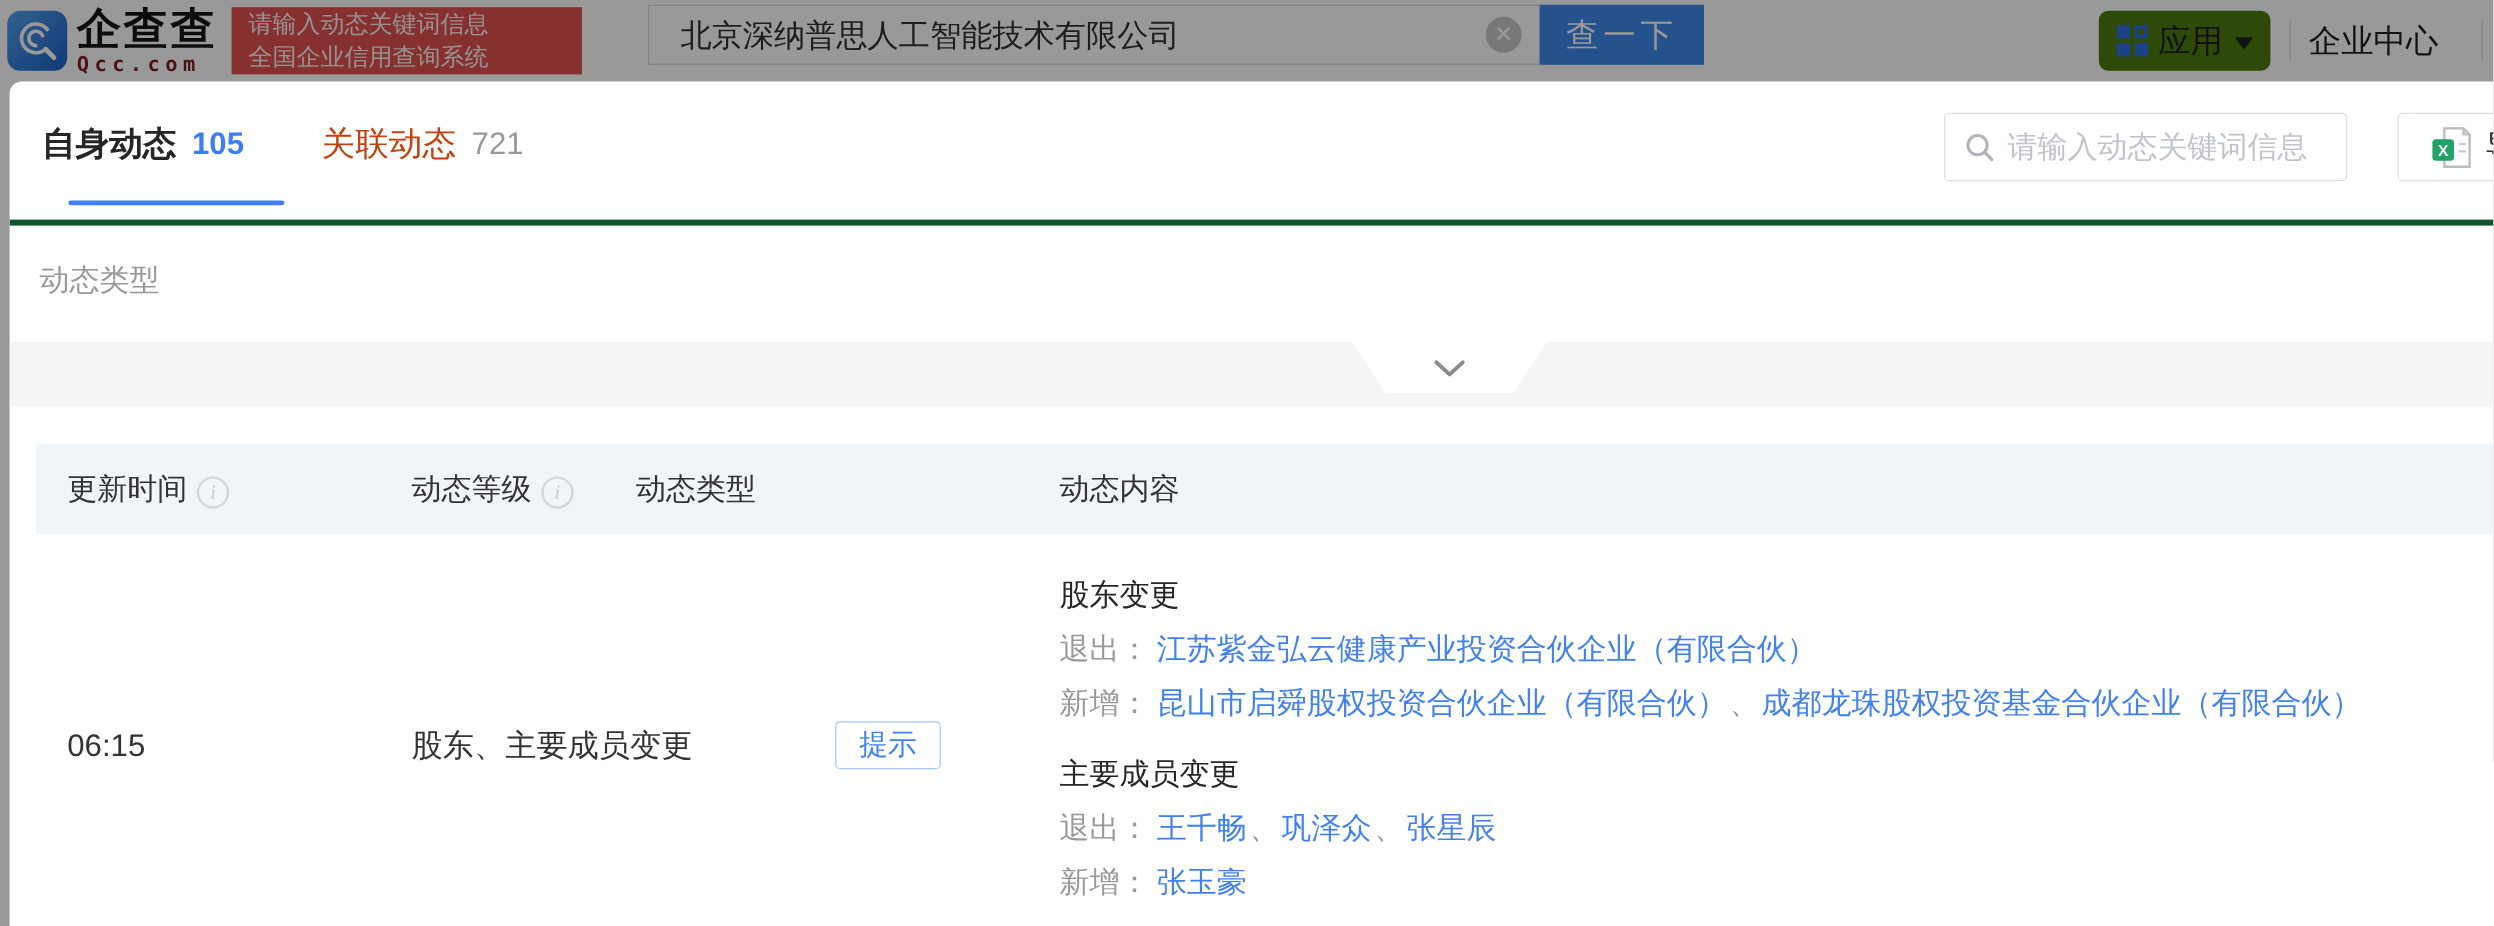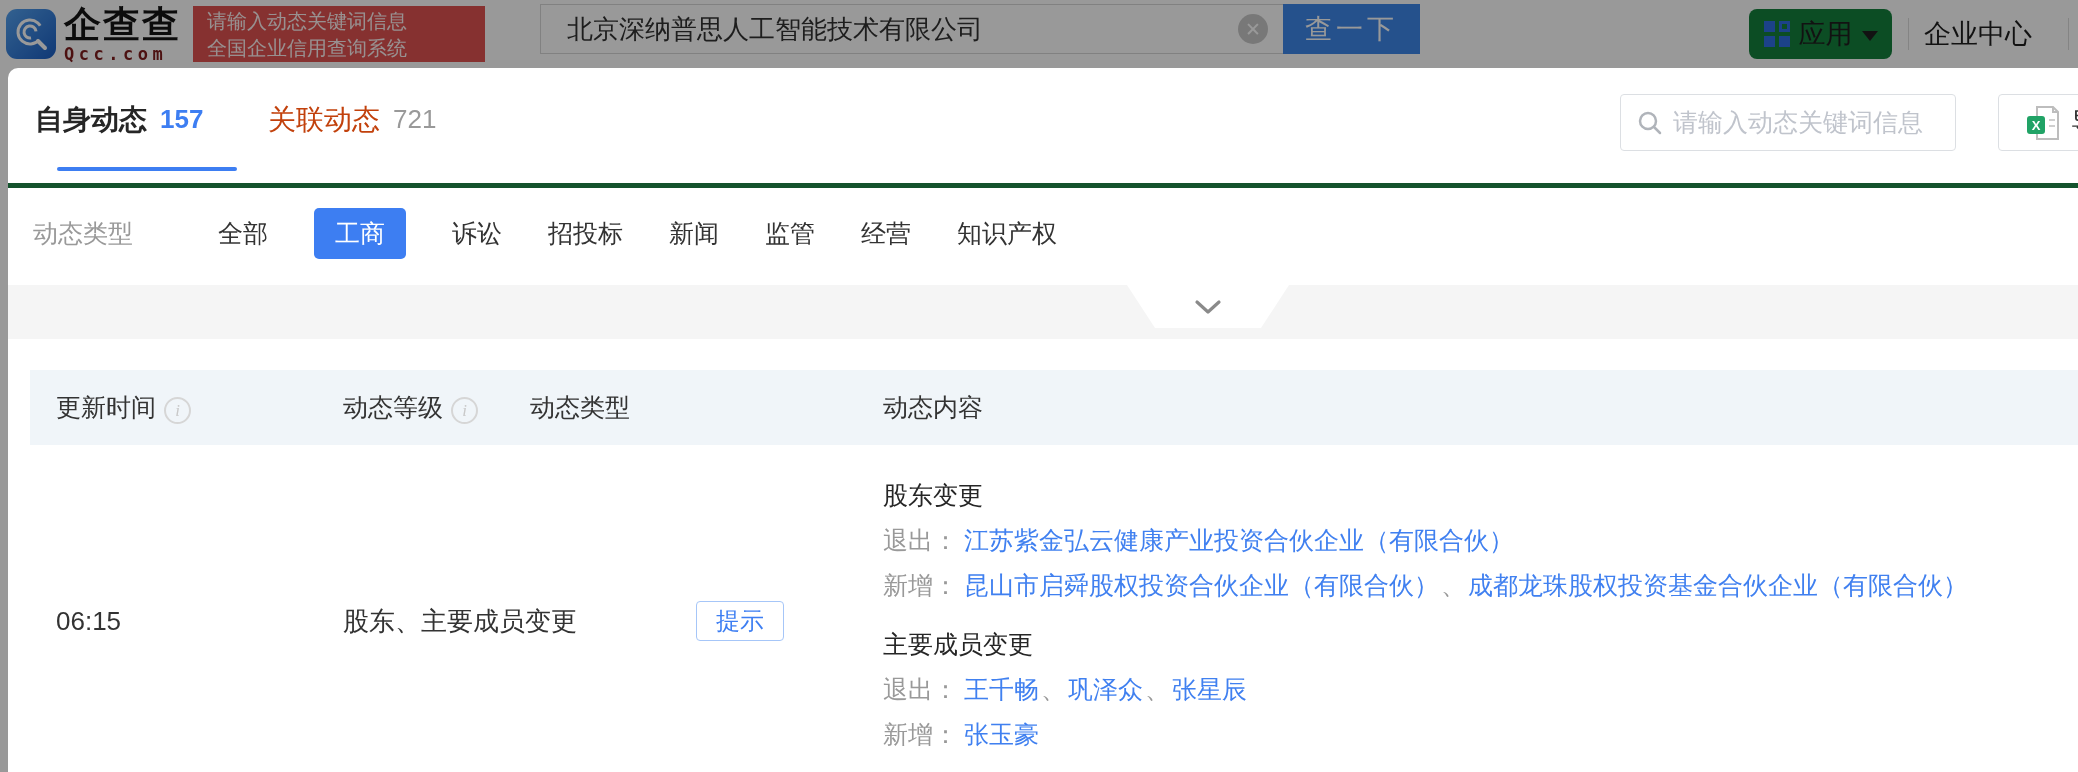--- a/index.html
+++ b/index.html
@@ -21,21 +21,21 @@
   .slogan { margin-left:12px; width:292px; height:56px; background:#e05250; color:rgba(255,255,255,.92);
     font-size:20px; line-height:27px; padding:2px 0 0 14px; }
   .top-search { position:absolute; left:540px; top:4px; height:50px; display:flex; }
   .top-input { width:743px; height:50px; background:#fff; border:1px solid #d8d8d8;
     border-right:none; font-size:26px; color:#333; padding:0 52px 0 26px; display:flex; align-items:center;
     white-space:nowrap; overflow:hidden; }
   .clear-btn { position:absolute; right:152px; top:10px; width:30px; height:30px; border-radius:50%;
     background:#c9c9c9; color:#fff; font-size:19px; display:flex; align-items:center; justify-content:center; }
   .go-btn { width:137px; height:50px; background:#3f87ea; color:#fff; font-size:27px;
     display:flex; align-items:center; justify-content:center; letter-spacing:4px; }
-  .apps { position:absolute; left:1749px; top:9px; width:143px; height:50px; background:#15803d;
+  .apps { position:absolute; left:1749px; top:9px; width:143px; height:50px; background:#4d7c0f;
     border-radius:8px; display:flex; align-items:center; justify-content:center; gap:9px; }
   .grid-ic { width:26px; height:26px; display:grid; grid-template-columns:11px 11px; grid-template-rows:11px 11px; gap:4px; }
   .grid-ic i { display:block; background:#2f6fe4; }
   .grid-ic i.hollow { background:transparent; border:3px solid #2f6fe4; }
   .apps-label { font-size:27px; color:#1f1f1f; font-weight:500; }
   .caret { width:0; height:0; border-left:8px solid transparent; border-right:8px solid transparent;
     border-top:10px solid #1f1f1f; margin-top:4px; }
   .vdiv { position:absolute; top:18px; width:1px; height:32px; background:#dcdcdc; }
   .ent-center { position:absolute; left:1924px; top:0; height:68px; display:flex; align-items:center;
     font-size:27px; color:#1f1f1f; }
@@ -144,21 +144,21 @@
       <div class="vdiv" style="left:2068px;"></div>
     </div>
     <div class="dim"></div>
   </div>
 
   <div class="panel">
 
     <div class="tabs-row">
       <div class="tab tab1 active">
         <span class="tab-label">自身动态</span>
-        <span class="tab-count">157</span>
+        <span class="tab-count">105</span>
         <span class="tab-underline"></span>
       </div>
       <div class="tab tab2">
         <span class="tab-label">关联动态</span>
         <span class="tab-count">721</span>
       </div>
 
       <div class="kw-search">
         <svg width="26" height="26" viewBox="0 0 26 26">
           <circle cx="11" cy="11" r="8" fill="none" stroke="#b0b4ba" stroke-width="2.5"></circle>
@@ -175,30 +175,20 @@
           <line x1="24" y1="22" x2="30" y2="22" stroke="#cfcfcf" stroke-width="2"></line>
           <rect x="2" y="12" width="18" height="18" rx="3" fill="#21a366"></rect>
           <text x="11" y="26" text-anchor="middle" font-size="13" font-weight="bold" fill="#fff" font-family="Liberation Sans, sans-serif">X</text>
         </svg>
         <span>导出</span>
       </div>
     </div>
 
     <div class="filter-row">
       <span class="filter-label">动态类型</span>
-      <div class="filter-options">
-          <span class="filter-option">全部</span>
-          <span class="filter-option selected">工商</span>
-          <span class="filter-option">诉讼</span>
-          <span class="filter-option">招投标</span>
-          <span class="filter-option">新闻</span>
-          <span class="filter-option">监管</span>
-          <span class="filter-option">经营</span>
-          <span class="filter-option">知识产权</span>
-        </div>
     </div>
 
     <div class="band">
       <div class="collapse-tab">
         <svg width="30" height="16" viewBox="0 0 30 16">
           <polyline points="4,3 15,13 26,3" fill="none" stroke="#8a8a8a" stroke-width="3.2" stroke-linecap="round" stroke-linejoin="round"></polyline>
         </svg>
       </div>
     </div>
 

